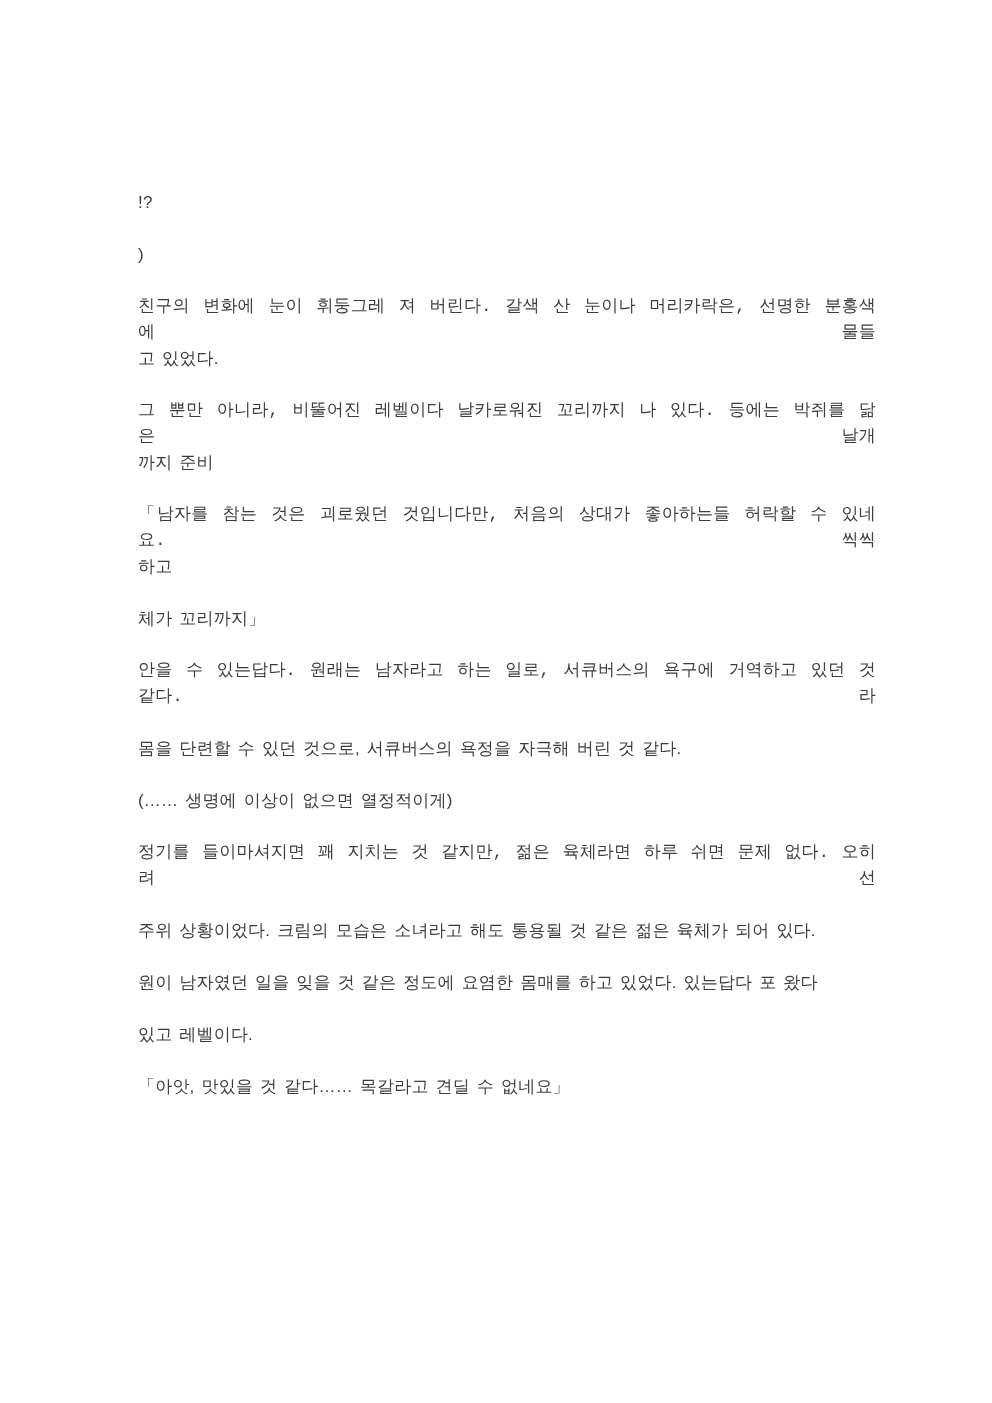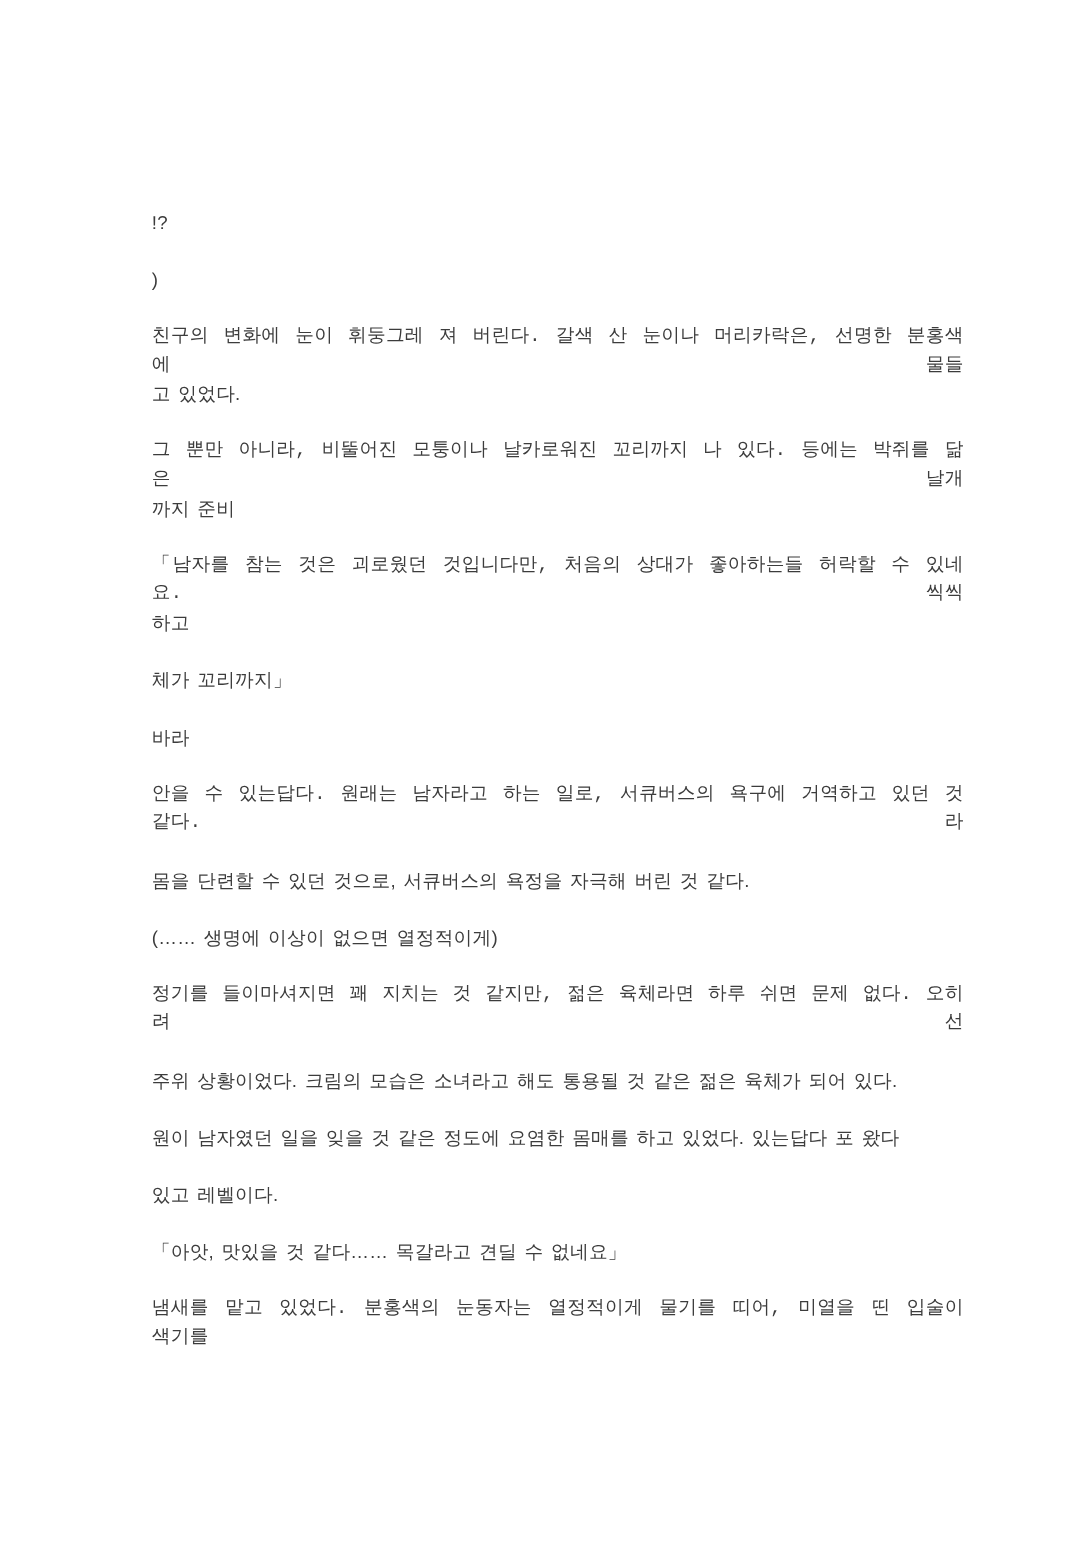--- a/index.html
+++ b/index.html
@@ -45,32 +45,31 @@
         <div class="line">!?</div>
       </div>
       <div class="para">
         <div class="line">)</div>
       </div>
       <div class="para">
         <div class="line full">친구의 변화에 눈이 휘둥그레 져 버린다. 갈색 산 눈이나 머리카락은, 선명한 분홍색에 물들</div>
         <div class="line">고 있었다.</div>
       </div>
       <div class="para">
-        <div class="line full">그 뿐만 아니라, 비뚤어진 모퉁이나 날카로워진 꼬리까지 나 있다. 등에는 박쥐를 닮은 날개</div>
+        <div class="line full">그 뿐만 아니라, 비뚤어진 레벨이다 날카로워진 꼬리까지 나 있다. 등에는 박쥐를 닮은 날개</div>
         <div class="line">까지 준비</div>
       </div>
       <div class="para">
         <div class="line full">「남자를 참는 것은 괴로웠던 것입니다만, 처음의 상대가 좋아하는들 허락할 수 있네요. 씩씩</div>
         <div class="line">하고</div>
       </div>
       <div class="para">
         <div class="line">체가 꼬리까지」</div>
       </div>
       <div class="para">
-        <div class="line">바라</div>
       </div>
       <div class="para">
         <div class="line full">안을 수 있는답다. 원래는 남자라고 하는 일로, 서큐버스의 욕구에 거역하고 있던 것 같다. 라</div>
       </div>
       <div class="para">
         <div class="line">몸을 단련할 수 있던 것으로, 서큐버스의 욕정을 자극해 버린 것 같다.</div>
       </div>
       <div class="para">
         <div class="line">(…… 생명에 이상이 없으면 열정적이게)</div>
       </div>
@@ -82,17 +81,14 @@
       </div>
       <div class="para">
         <div class="line">원이 남자였던 일을 잊을 것 같은 정도에 요염한 몸매를 하고 있었다. 있는답다 포 왔다</div>
       </div>
       <div class="para">
         <div class="line">있고 레벨이다.</div>
       </div>
       <div class="para">
         <div class="line">「아앗, 맛있을 것 같다…… 목갈라고 견딜 수 없네요」</div>
       </div>
-      <div class="para">
-        <div class="line full">냄새를 맡고 있었다. 분홍색의 눈동자는 열정적이게 물기를 띠어, 미열을 띤 입술이 색기를</div>
-      </div>
     </div>
 </div>
 
 </body></html>

